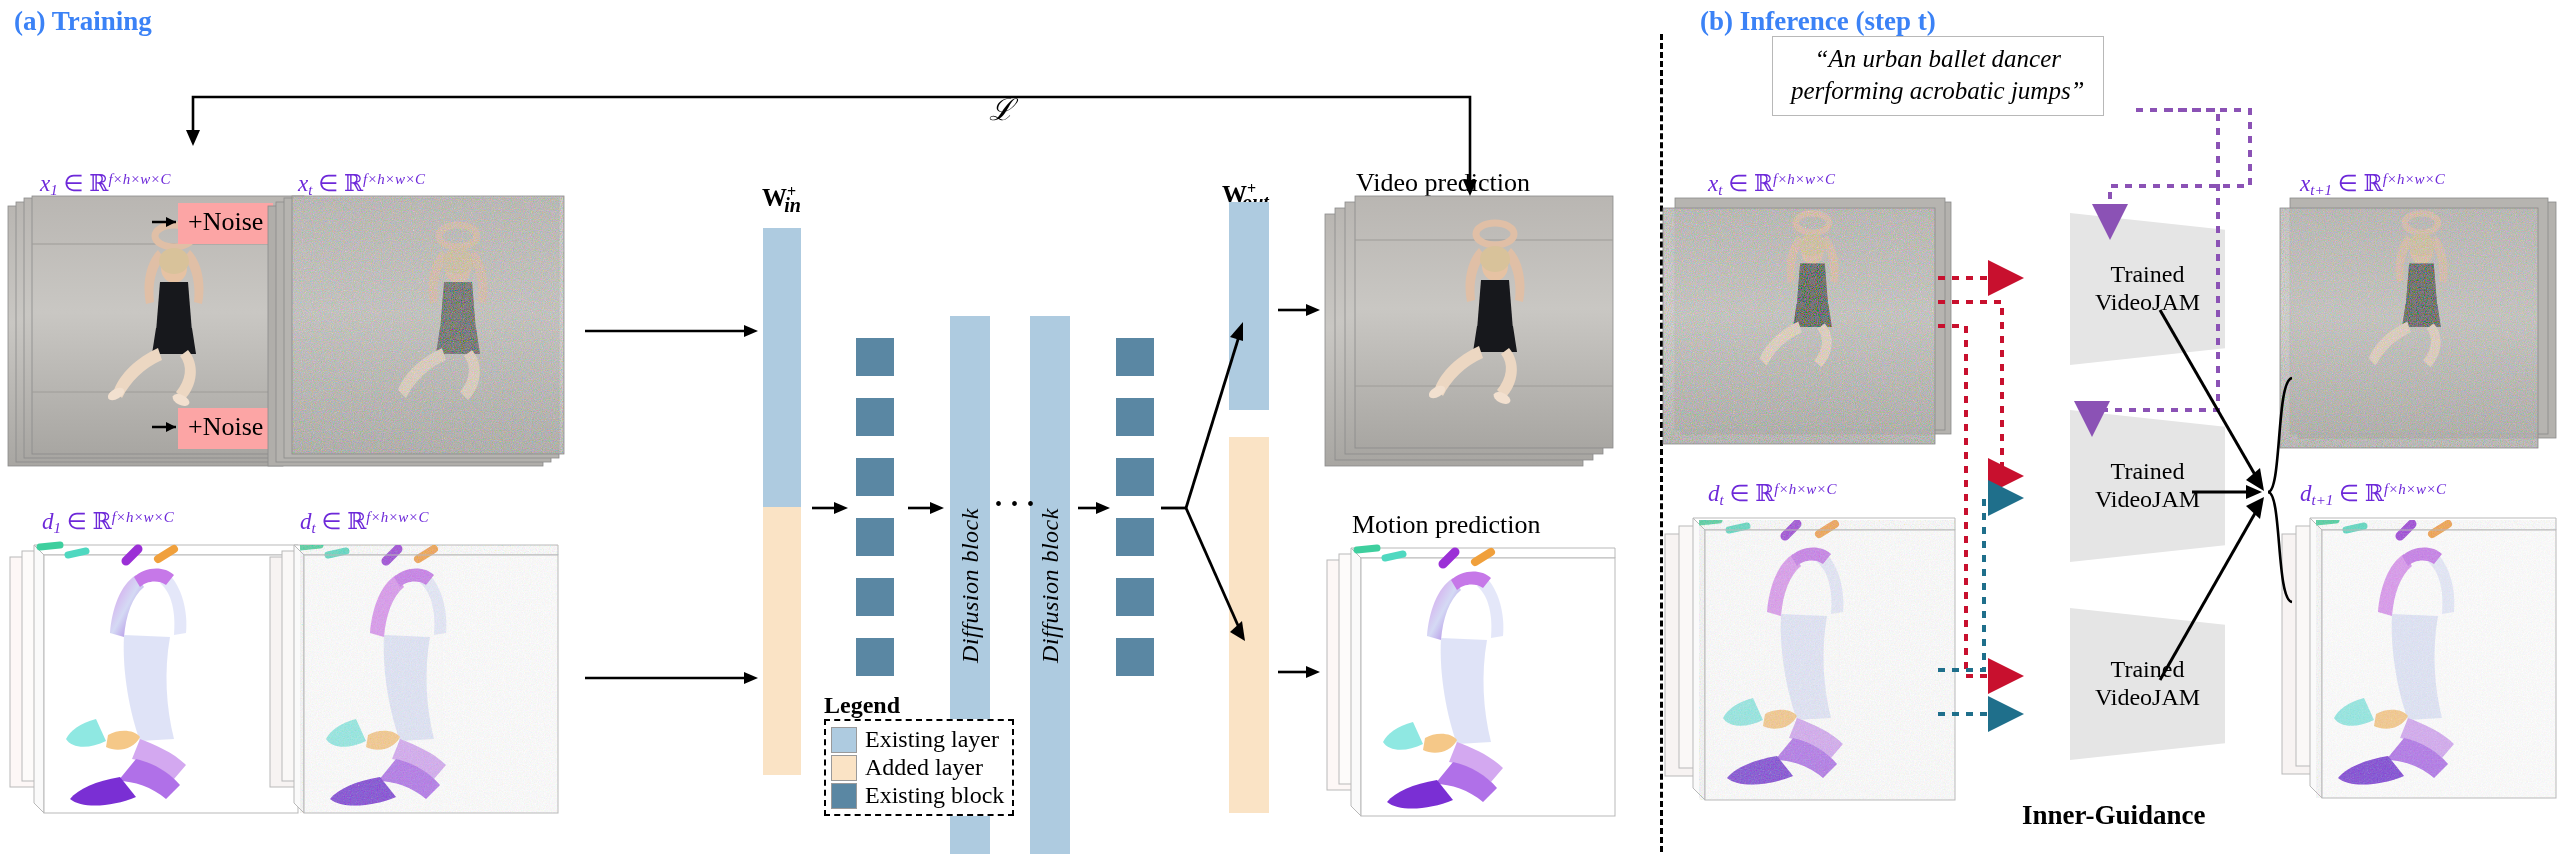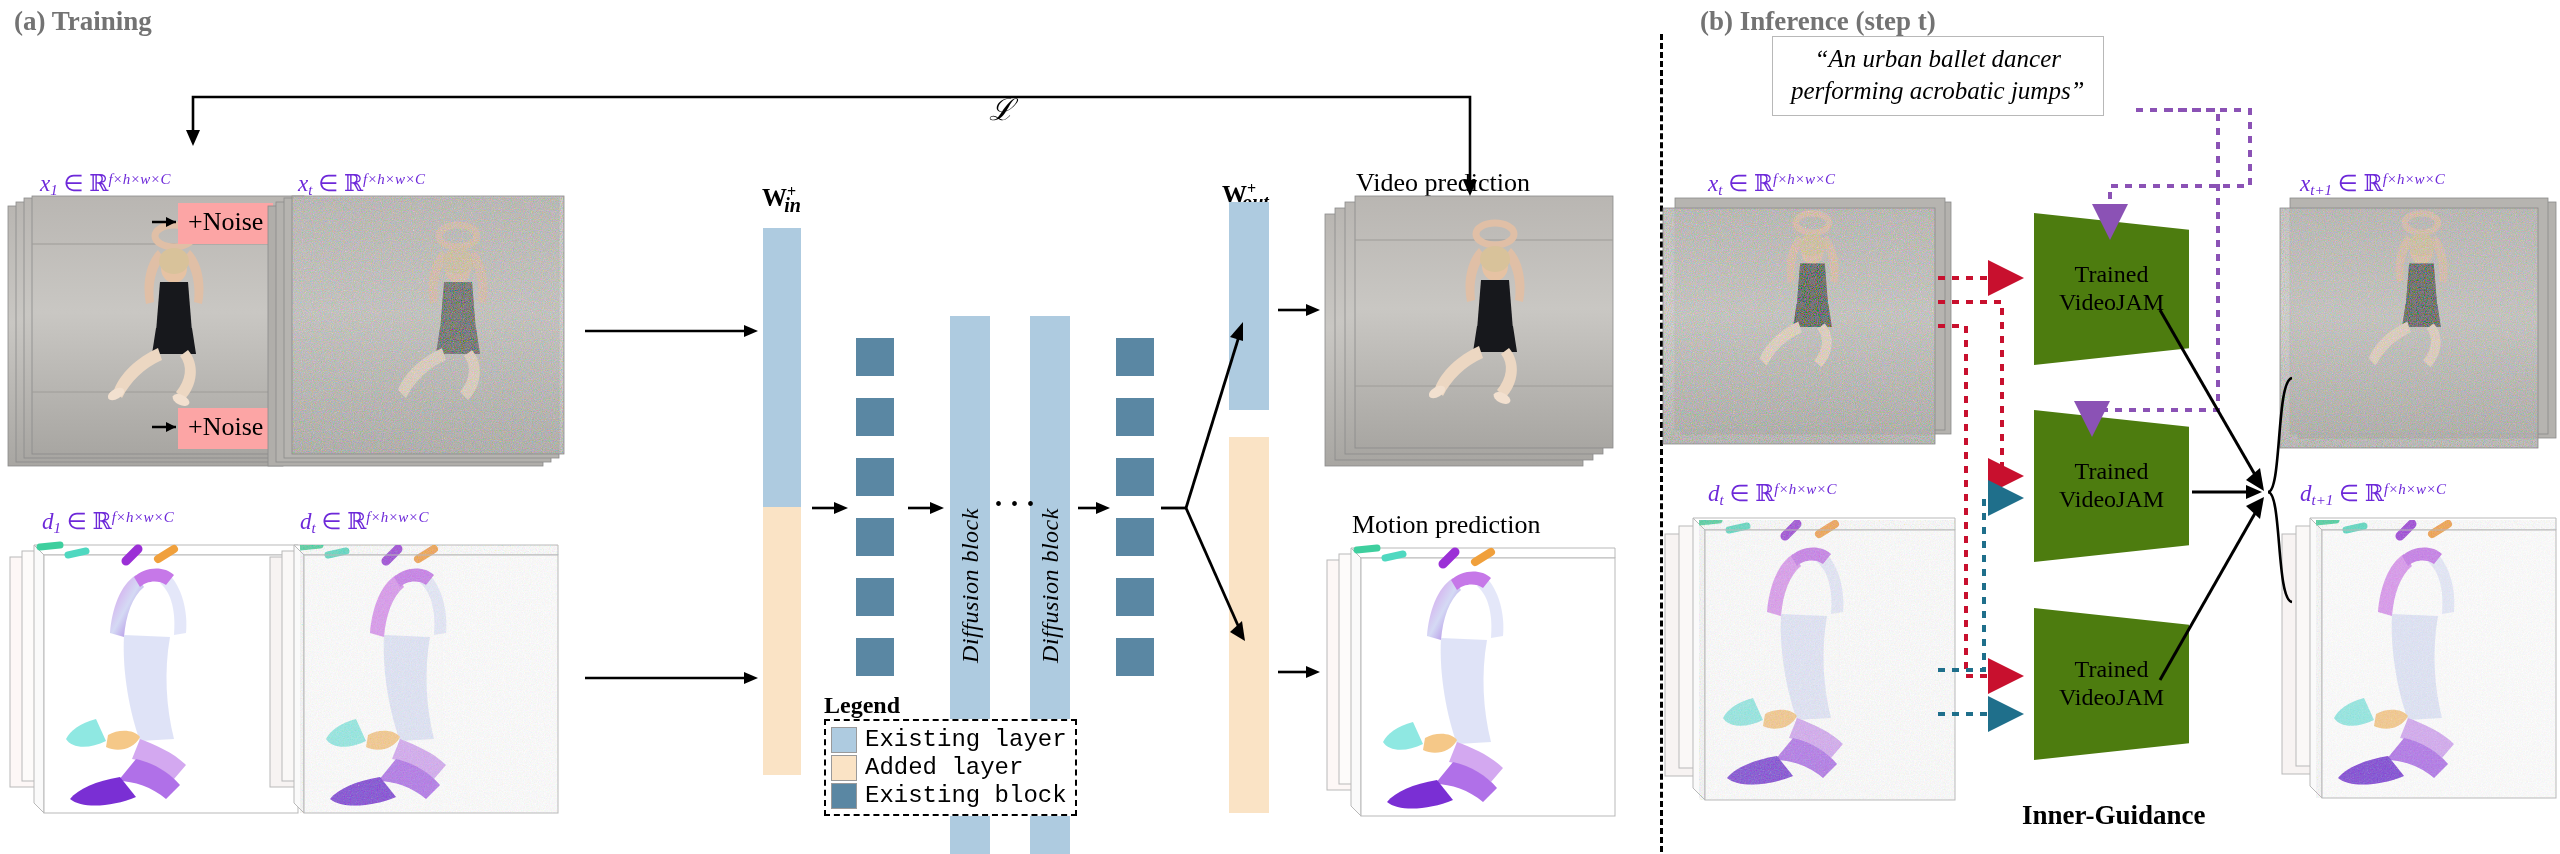--- a/index.html
+++ b/index.html
@@ -13,21 +13,21 @@
     width: 2560px;
     height: 854px;
     background: #fff;
     overflow: hidden;
   }
   .abs { position: absolute; }
   .panel-title {
     font-family: "Liberation Serif", serif;
     font-weight: bold;
     font-size: 27px;
-    color: #737373;
+    color: #3b82f6;
     white-space: nowrap;
   }
   .math {
     font-family: "Liberation Serif", serif;
     font-style: italic;
     font-size: 23px;
     color: #6d28d9;
     white-space: nowrap;
   }
   .math .sub { font-size: 15px; vertical-align: -0.28em; font-style: italic; }
@@ -79,39 +79,40 @@
     font-weight: bold;
     font-size: 24px;
   }
   .legend-box {
     border: 2.5px dashed #000;
     padding: 4px 8px 4px 5px;
     background: #fff;
   }
   .legend-row { display: flex; align-items: center; gap: 8px; margin: 1px 0; }
   .legend-swatch { width: 26px; height: 26px; border: 1px solid #9a9a9a; }
-  .legend-text { font-family: Liberation Mono, monospace; font-size: 24px; white-space: nowrap; }
+  .legend-text { font-family: Liberation Serif, serif; font-size: 24px; white-space: nowrap; }
   .prompt-box {
     border: 1px solid #b8b8b8;
     background: #fff;
     padding: 6px 18px 8px 18px;
     text-align: center;
   }
   .prompt-box div {
     font-family: "Liberation Serif", serif;
     font-style: italic;
     font-size: 25px;
     line-height: 1.28;
     white-space: nowrap;
   }
   .trapz {
     position: absolute;
-    background: #4d7c0f;
+    background: #e5e5e5;
     display: flex; align-items: center; justify-content: center;
     clip-path: polygon(0% 0%, 100% 11%, 100% 89%, 0% 100%);
+    margin-left: 36px;
   }
   .trapz span {
     font-family: "Liberation Serif", serif;
     font-size: 24px;
     text-align: center;
     line-height: 1.15;
     color: #000;
     white-space: nowrap;
   }
   .divider {

